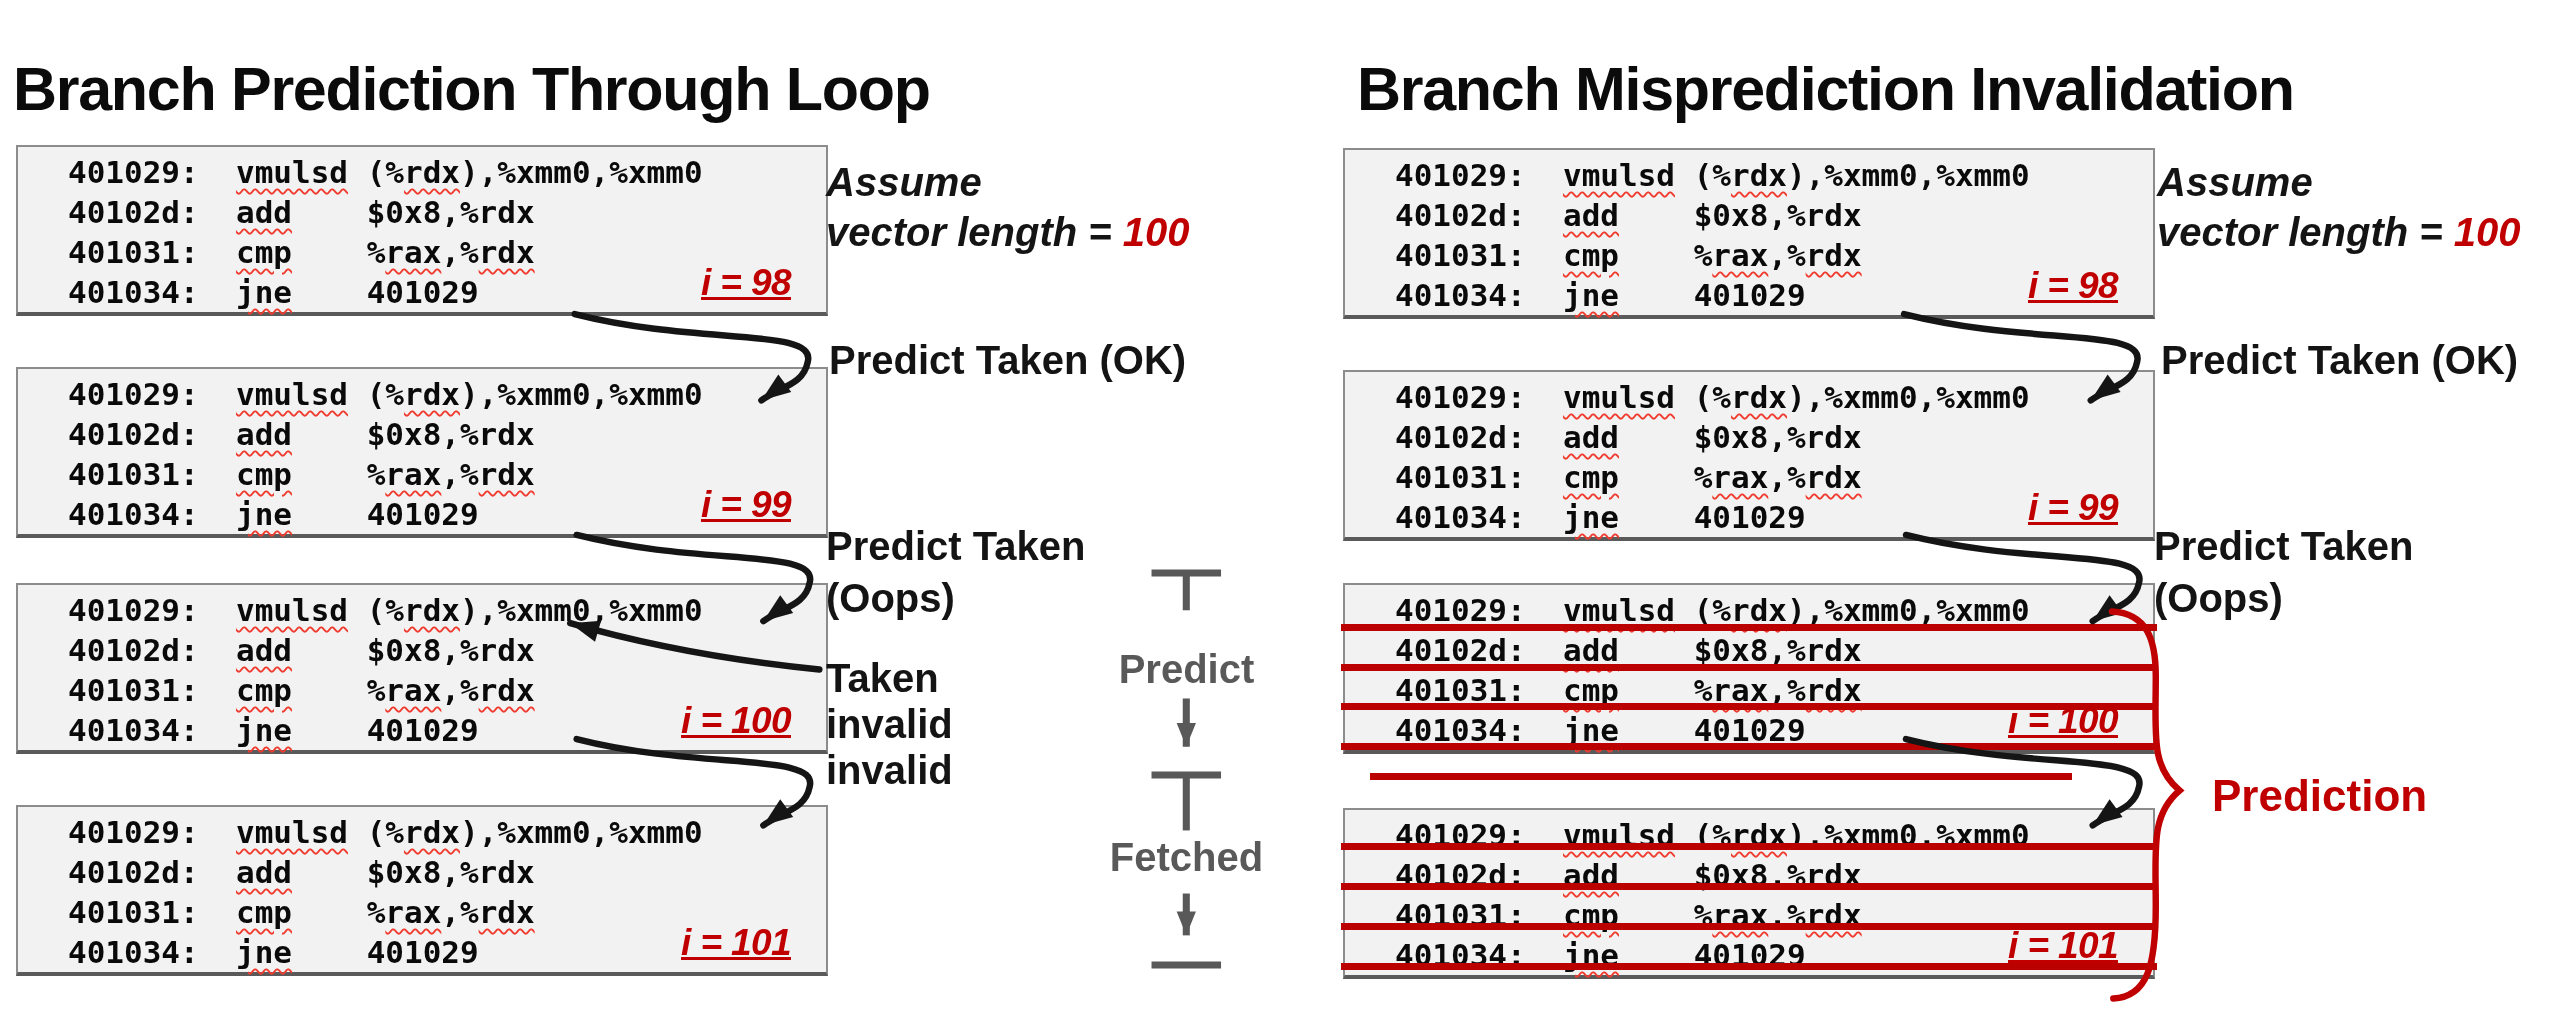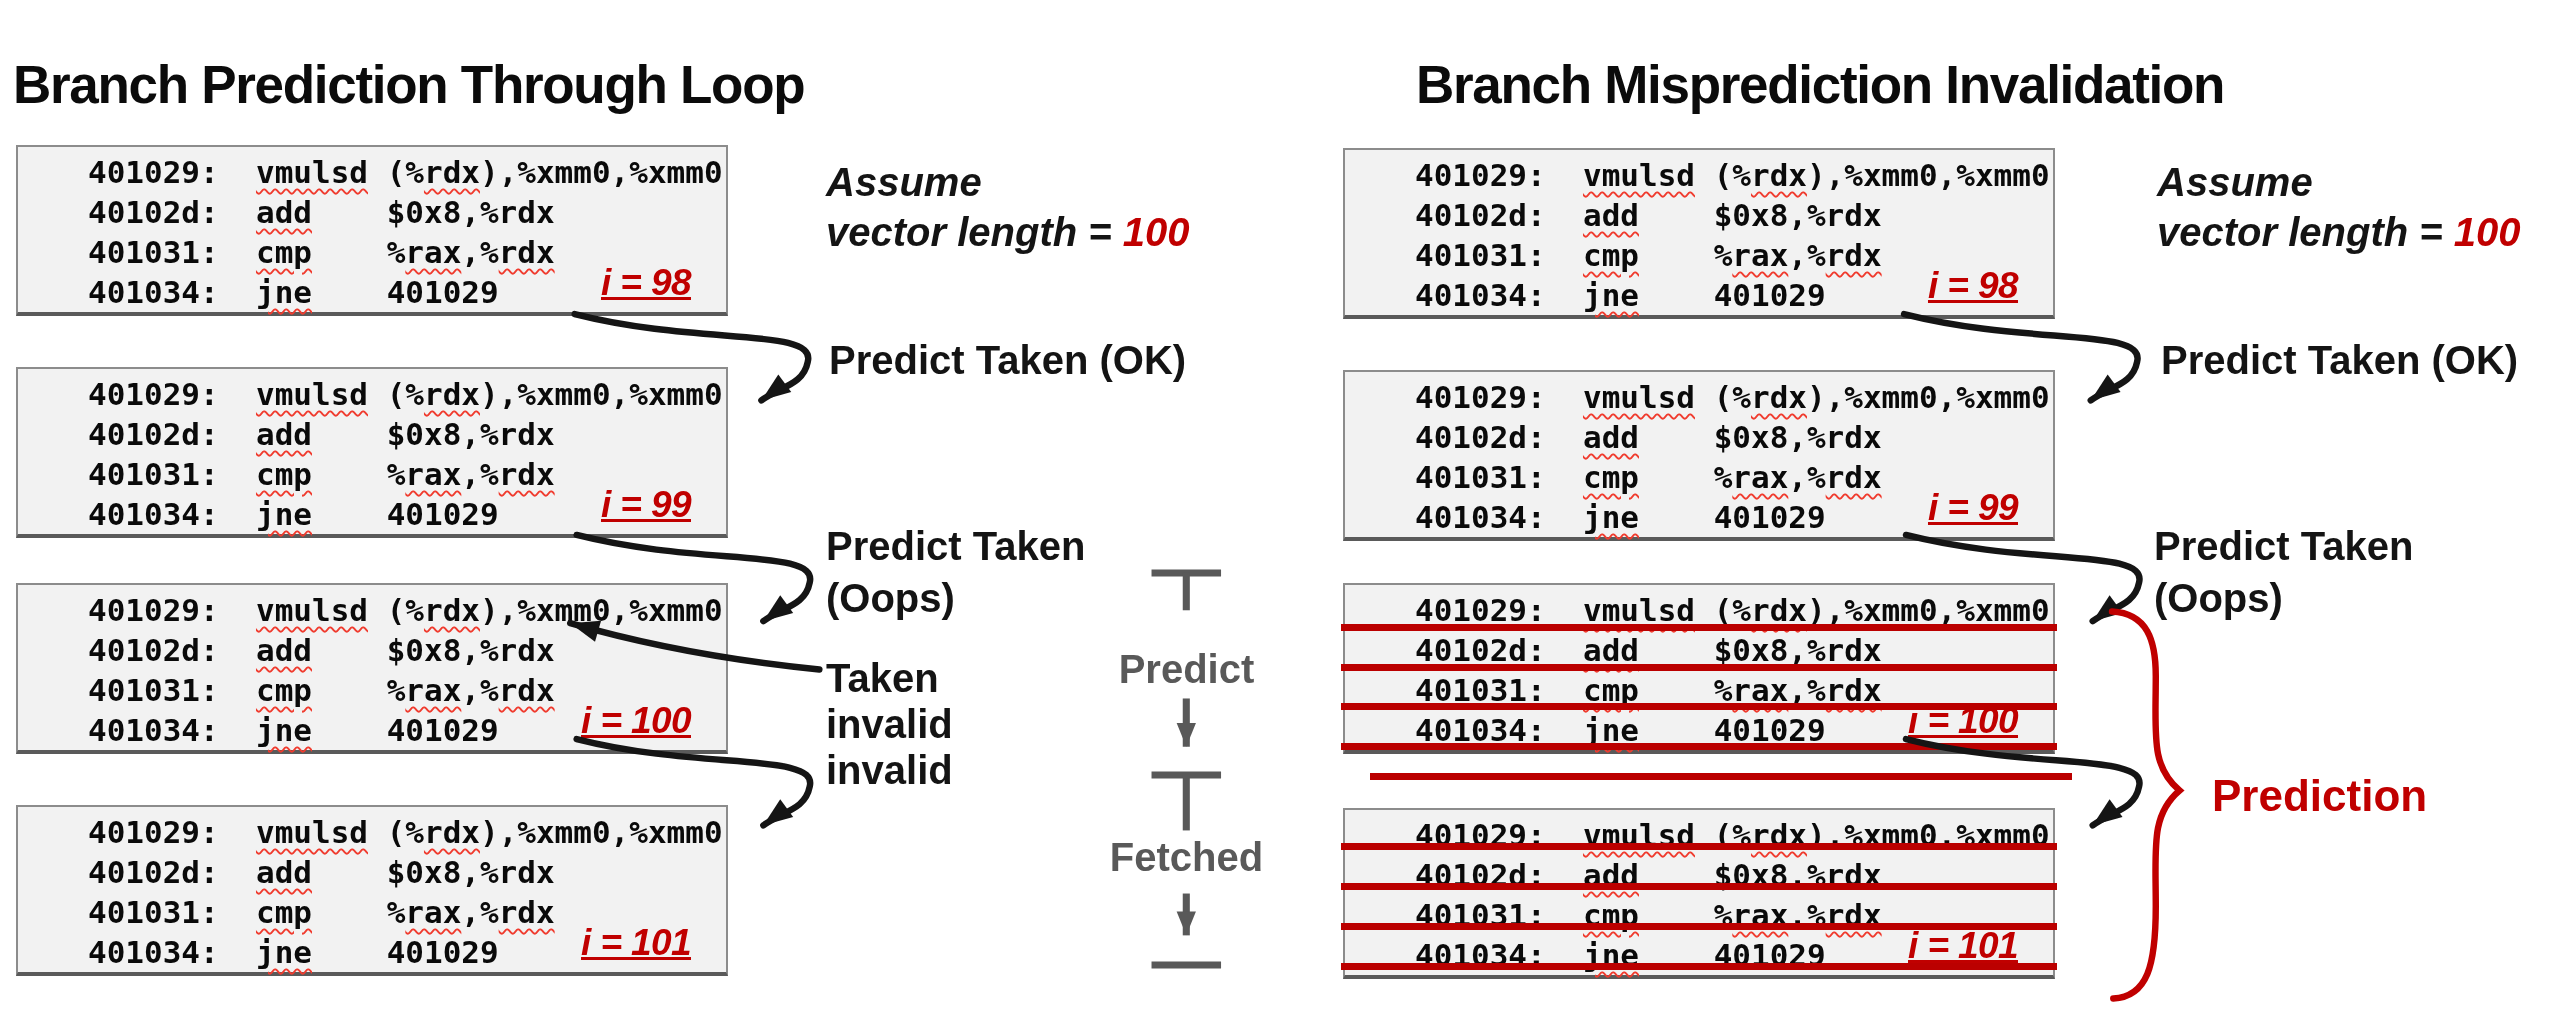--- a/index.html
+++ b/index.html
@@ -2,25 +2,25 @@
 <html style="--red: #C00000; --strike: #BB0000; --squiggle: #F03B2E; --gray: #595959; --box-bg: #F2F2F2; --box-border: #8C8C8C; --box-border-bottom: #5A5A5A;font-size:10.3px"><head>
 <meta charset="utf-8">
 <style>
   :root{
     --red:#C00000; --strike:#BB0000; --squiggle:#F03B2E; --gray:#595959;
     --box-bg:#F2F2F2; --box-border:#8C8C8C; --box-border-bottom:#5A5A5A;
   }
   html,body{margin:0;padding:0;background:#fff;}
   .slide{position:relative;width:2576px;height:1030px;background:#fff;
          font-family:"Liberation Sans",sans-serif;overflow:hidden;}
-  .panel-title{position:absolute;top:54px;font-weight:800;font-size:53px;
+  .panel-title{position:absolute;top:54px;font-weight:800;font-size:61px;
          letter-spacing:-1.3px;color:#0b0b0b;white-space:nowrap;}
-  .codebox{position:absolute;width:712px;height:171px;background:var(--box-bg);
+  .codebox{position:absolute;width:812px;height:171px;background:var(--box-bg);
          border:2.6px solid var(--box-border);border-bottom:4.5px solid var(--box-border-bottom);
-         box-sizing:border-box;padding-left:20px;}
+         box-sizing:border-box;}
   .code{padding:5.2px 0 0 50px;}
   .code-line{font-family:"DejaVu Sans Mono","Liberation Mono",monospace;font-weight:bold;
          font-size:31px;line-height:40px;color:#0a0a0a;white-space:pre;}
   .sq{text-decoration:underline;text-decoration-style:wavy;
       text-decoration-color:var(--squiggle);text-decoration-thickness:1.9px;
       text-underline-offset:5.2px;}
   .iter{position:absolute;right:35px;bottom:7.7px;font-size:37px;font-weight:800;
         font-style:italic;color:var(--red);letter-spacing:-0.6px;white-space:pre;text-decoration:underline;}
   .strike{position:absolute;left:-3.9px;width:calc(100% + 7.7px);height:7px;
         background:var(--strike);}
@@ -34,21 +34,21 @@
         line-height:52px;white-space:nowrap;}
   .redline{position:absolute;height:7px;background:var(--strike);}
   svg.overlay{position:absolute;left:0;top:0;pointer-events:none;}
 </style>
 </head>
 <body>
 
 <div class="slide">
 
   <div class="panel-title" style="left:13px;">Branch Prediction Through Loop</div>
-  <div class="panel-title" style="left:1416px;">Branch Misprediction Invalidation</div>
+  <div class="panel-title" style="left:1357px;">Branch Misprediction Invalidation</div>
 
   <div class="codebox" style="left:16px;top:145px;">
       <div class="code">
         <div class="code-line"><span>401029:  </span><span class="sq">vmulsd</span><span> (%</span><span class="sq">rdx</span><span>),%xmm0,%xmm0</span></div>
         <div class="code-line"><span>40102d:  </span><span class="sq">add</span><span>    $0x8,%rdx</span></div>
         <div class="code-line"><span>401031:  </span><span class="sq">cmp</span><span>    %</span><span class="sq">rax</span><span>,%</span><span class="sq">rdx</span></div>
         <div class="code-line"><span>401034:  </span><span class="sq">jne</span><span>    401029</span></div>
       </div>
       <div class="iter">i = 98</div>
     </div>

